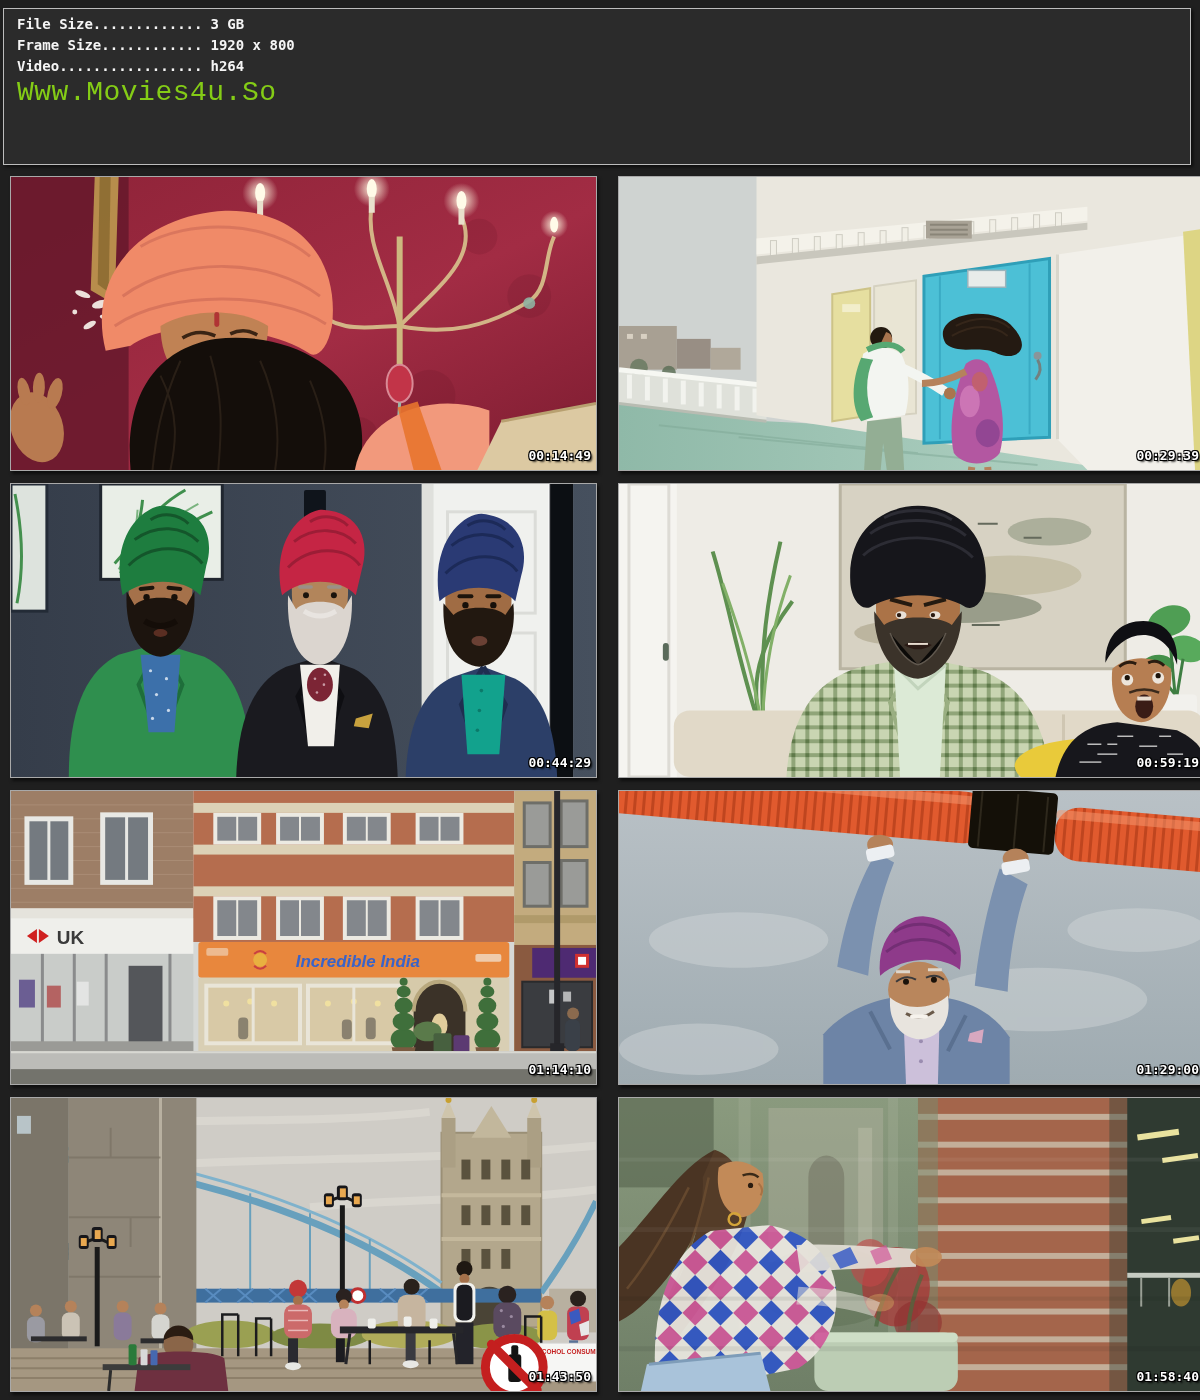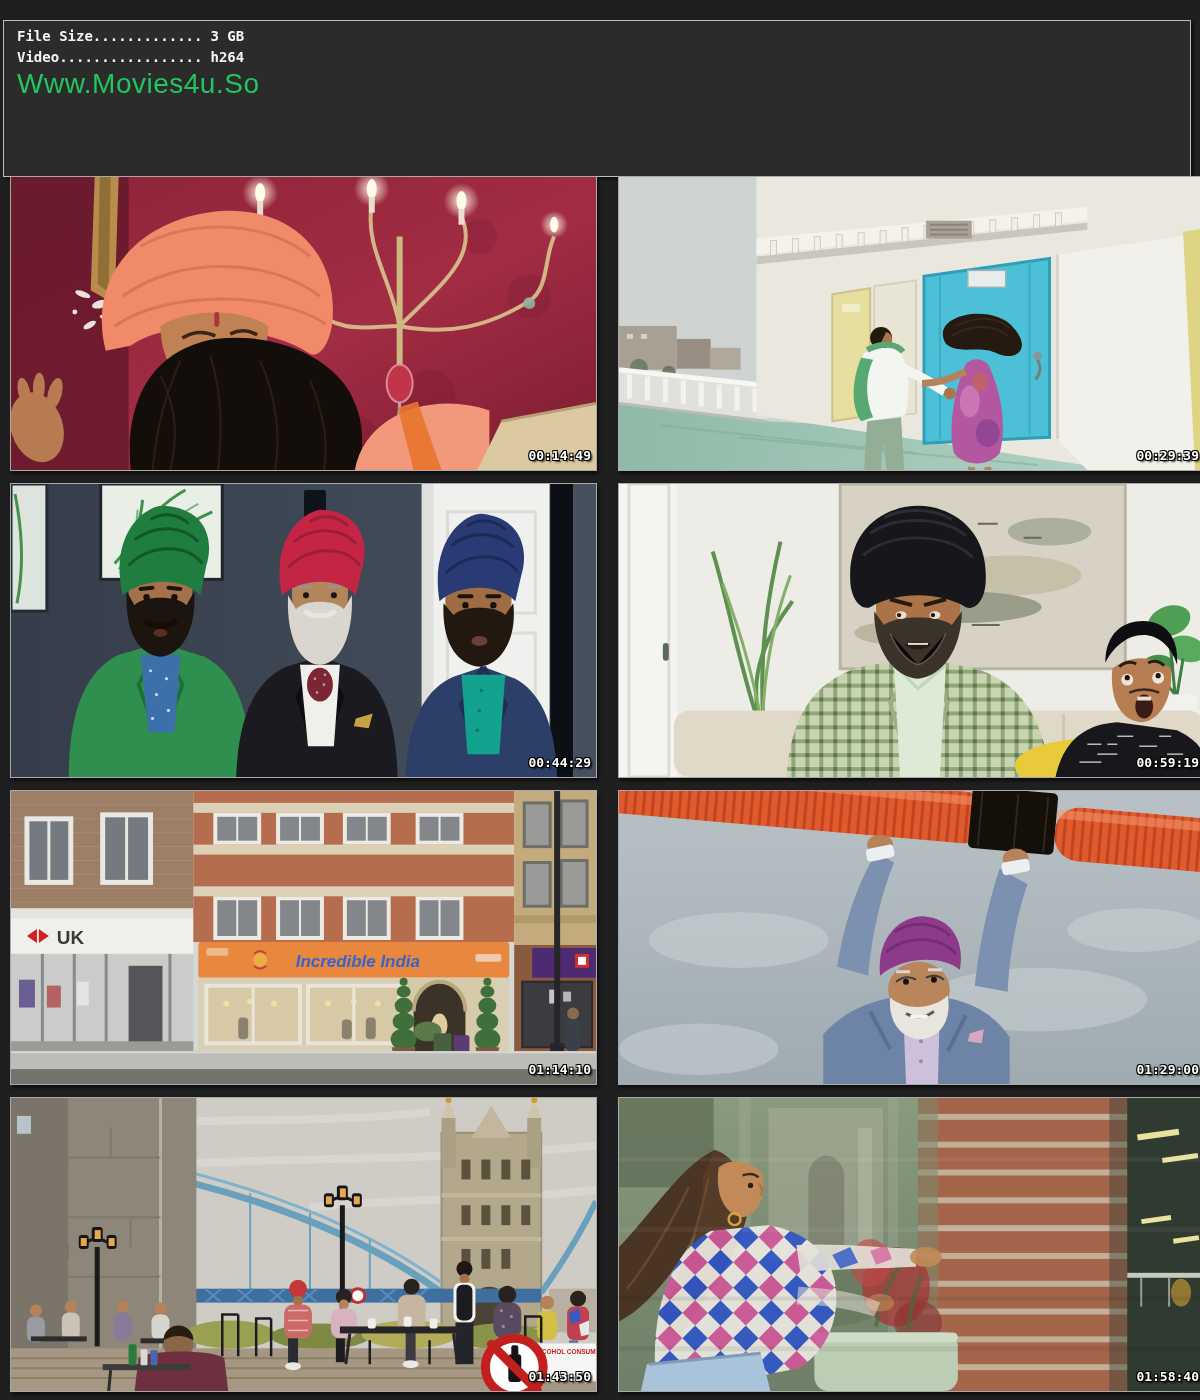--- a/index.html
+++ b/index.html
@@ -1,43 +1,44 @@
 <!DOCTYPE html>
 <html><head>
 <meta charset="utf-8">
 <style>
   html,body{margin:0;padding:0;background:#1f1f1f;}
   .sheet{position:relative;width:1200px;height:1400px;background:#1f1f1f;overflow:hidden;
          font-family:"Liberation Sans",sans-serif;}
   
-  .info-panel{position:absolute;left:3px;top:20px;width:1188px;height:157px;
+  .info-panel{position:absolute;left:3px;top:8px;width:1188px;height:157px;
               background:#2b2b2b;border:1px solid #bdbdbd;box-sizing:border-box;
               padding:5px 0 0 13px;box-shadow:2px 2px 3px rgba(0,0,0,.6);}
   .info-row{font-family:"DejaVu Sans Mono",monospace;font-weight:bold;font-size:14px;
             line-height:21px;color:#f5f5f5;white-space:pre;}
   .info-row .val{margin-left:8px;}
-  .site-name{font-family:Liberation Sans, sans-serif;font-size:28px;line-height:31px;
-             color:#22c55e;letter-spacing:.5px;}
+  .site-name{font-family:Liberation Mono, monospace;font-size:28px;line-height:31px;
+             color:#84cc16;letter-spacing:.5px;}
   
   .grid{position:absolute;left:10px;top:176px;display:grid;
         grid-template-columns:587px 587px;grid-auto-rows:295px;gap:12px 21px;}
   .shot{position:relative;border:1px solid #a9a9a9;box-sizing:border-box;background:#000;
         overflow:hidden;box-shadow:2px 3px 3px rgba(0,0,0,.55);}
   .shot svg{display:block;width:100%;height:100%;}
   .ts{position:absolute;right:5px;bottom:7px;font-family:"DejaVu Sans Mono",monospace;
       font-weight:bold;font-size:13px;color:#fff;letter-spacing:0;
       text-shadow:-1px -1px 0 #000,1px -1px 0 #000,-1px 1px 0 #000,1px 1px 0 #000,2px 2px 2px rgba(0,0,0,.85);}
 </style>
 </head>
 <body>
 
 <div class="sheet">
 
   <div class="info-panel">
     <div class="info-row"><span>File Size</span><span>.............</span><span class="val">3 GB</span></div>
+    <div class="info-row"><span>Frame Size</span><span>............</span><span class="val">1920 x 800</span></div>
     <div class="info-row"><span>Video</span><span>.................</span><span class="val">h264</span></div>
     <div class="site-name">Www.Movies4u.So</div>
   </div>
 
   <div class="grid">
 
     <div class="shot">
       <svg viewBox="0 0 587 295" preserveAspectRatio="none">
         <defs>
           <linearGradient id="s1bg" x1="0" y1="0" x2="1" y2="1">

